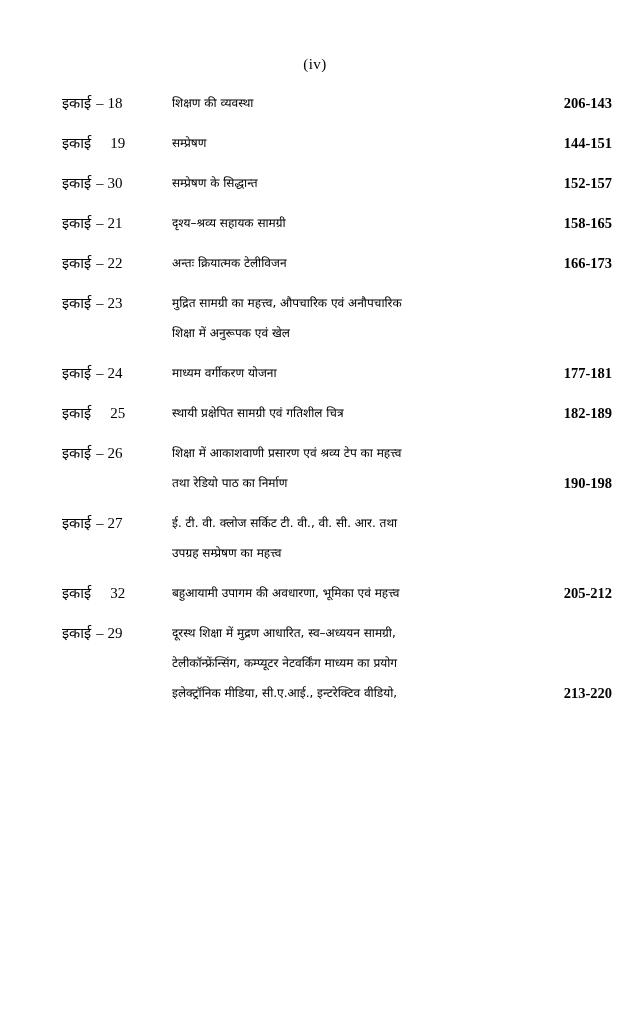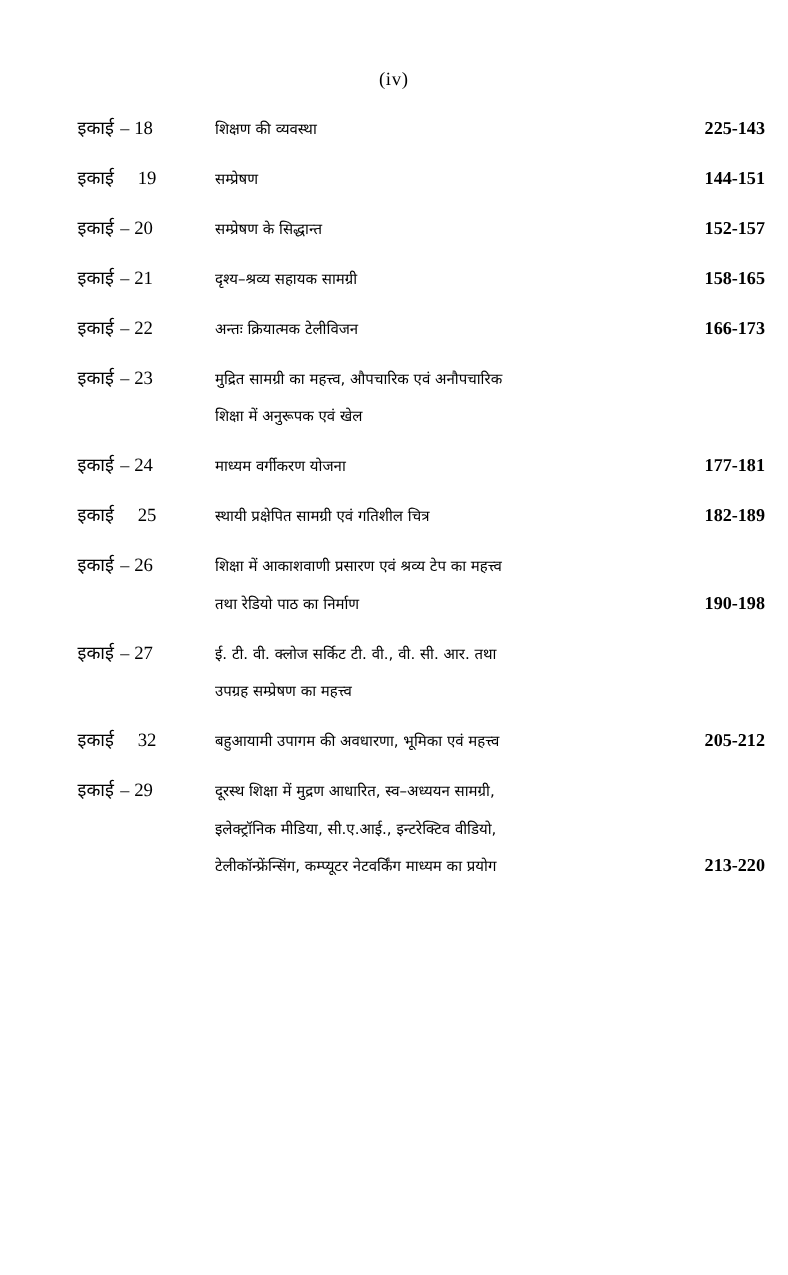--- a/index.html
+++ b/index.html
@@ -98,34 +98,34 @@
 
   <div class="page-folio">(iv)</div>
 
   <div class="toc">
       <div class="toc-row">
         <div class="unit-cell"><span class="unit-word">इकाई</span><span class="unit-sep">–</span><span class="unit-num">18</span></div>
         <div class="title-cell">
           <span class="title-line">शिक्षण की व्यवस्था</span>
         </div>
         <div class="pages-cell">
-          <span class="pg-line">225-143</span>
+          <span class="pg-line">206-143</span>
         </div>
       </div>
       <div class="toc-row">
         <div class="unit-cell"><span class="unit-word">इकाई</span><span class="unit-sep blank"></span><span class="unit-num">19</span></div>
         <div class="title-cell">
           <span class="title-line">सम्प्रेषण</span>
         </div>
         <div class="pages-cell">
           <span class="pg-line">144-151</span>
         </div>
       </div>
       <div class="toc-row">
-        <div class="unit-cell"><span class="unit-word">इकाई</span><span class="unit-sep">–</span><span class="unit-num">20</span></div>
+        <div class="unit-cell"><span class="unit-word">इकाई</span><span class="unit-sep">–</span><span class="unit-num">30</span></div>
         <div class="title-cell">
           <span class="title-line">सम्प्रेषण के सिद्धान्त</span>
         </div>
         <div class="pages-cell">
           <span class="pg-line">152-157</span>
         </div>
       </div>
       <div class="toc-row">
         <div class="unit-cell"><span class="unit-word">इकाई</span><span class="unit-sep">–</span><span class="unit-num">21</span></div>
         <div class="title-cell">
@@ -193,22 +193,22 @@
           <span class="title-line">बहुआयामी उपागम की अवधारणा, भूमिका एवं महत्त्व</span>
         </div>
         <div class="pages-cell">
           <span class="pg-line">205-212</span>
         </div>
       </div>
       <div class="toc-row">
         <div class="unit-cell"><span class="unit-word">इकाई</span><span class="unit-sep">–</span><span class="unit-num">29</span></div>
         <div class="title-cell">
           <span class="title-line">दूरस्थ शिक्षा में मुद्रण आधारित, स्व–अध्ययन सामग्री,</span>
+          <span class="title-line">टेलीकॉन्फ्रेंन्सिंग, कम्प्यूटर नेटवर्किंग माध्यम का प्रयोग</span>
           <span class="title-line">इलेक्ट्रॉनिक मीडिया, सी.ए.आई., इन्टरेक्टिव वीडियो,</span>
-          <span class="title-line">टेलीकॉन्फ्रेंन्सिंग, कम्प्यूटर नेटवर्किंग माध्यम का प्रयोग</span>
         </div>
         <div class="pages-cell">
           <span class="pg-line empty">&nbsp;</span>
           <span class="pg-line empty">&nbsp;</span>
           <span class="pg-line">213-220</span>
         </div>
       </div>
     </div>
 
 </div>

